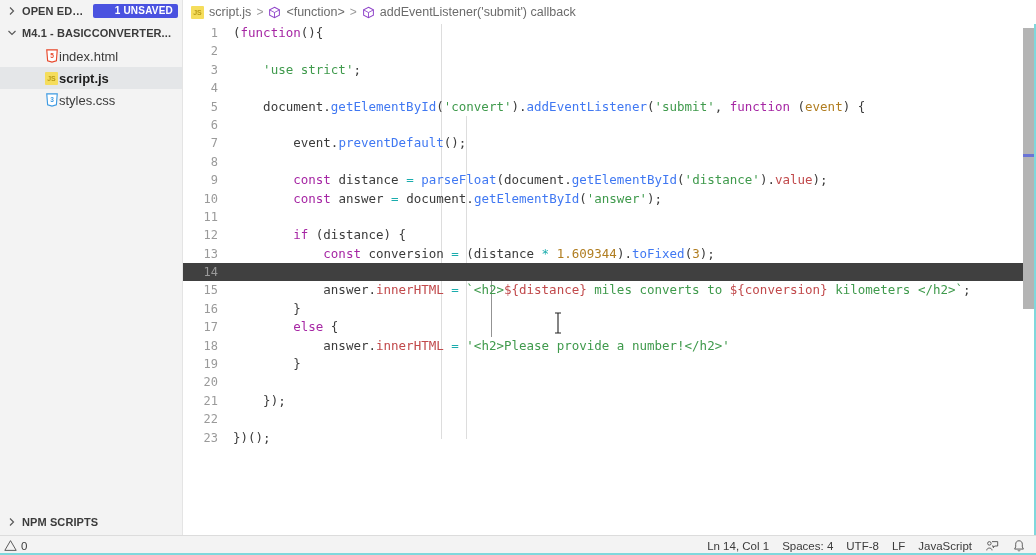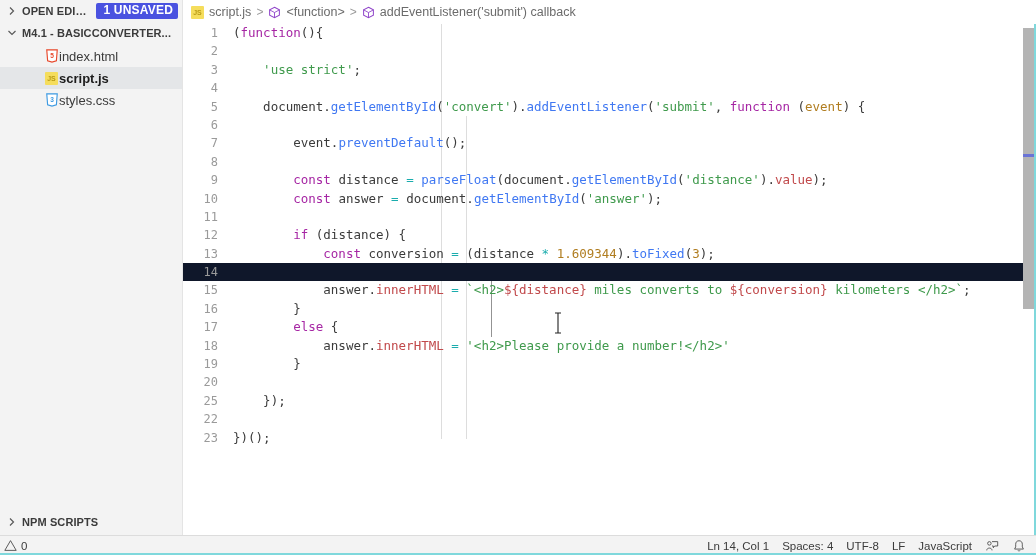--- a/index.html
+++ b/index.html
@@ -20,22 +20,22 @@
   }
   .side-sec{
     height:22px;display:flex;align-items:center;gap:4px;
     padding:0 4px 0 6px;font-size:11px;font-weight:bold;
     letter-spacing:.1px;color:#3b3b3b;cursor:pointer;white-space:nowrap;
   }
   .side-sec .chev{width:12px;height:12px;flex:0 0 12px;display:inline-block;position:relative;}
   .chev svg{display:block;}
   .sec-title{overflow:hidden;text-overflow:ellipsis;white-space:nowrap;}
   .badge{
-    background:#4a52e0;color:#fff;font-size:12px;font-weight:bold;
-    border-radius:2px;padding:1px 5px 2px 7px;line-height:1.1;margin-left:5px;
+    background:#4a52e0;color:#fff;font-size:10px;font-weight:bold;
+    border-radius:2px;padding:1px 5px 2px 22px;line-height:1.1;margin-left:5px;
     letter-spacing:.2px;
   }
   .tree{flex:1;overflow:hidden;padding-top:1px;}
   .tree-item{
     height:22px;display:flex;align-items:center;
     padding-left:44px;font-size:13px;color:#3b3b3b;cursor:pointer;
     white-space:nowrap;
   }
   .tree-item.selected{background:#e4e6e8;font-weight:bold;color:#1c1c1c;}
   .ficon{width:15px;height:15px;flex:0 0 15px;display:flex;align-items:center;justify-content:center;}
@@ -64,21 +64,21 @@
 
   .code-area{flex:1;position:relative;overflow:hidden;background:#ffffff;}
   .code{
     position:absolute;left:0;top:0;right:0;bottom:0;
     font-family:"DejaVu Sans Mono","Liberation Mono",monospace;
     font-size:12.5px;
   }
   .line{
     position:relative;height:18.4px;line-height:18.4px;white-space:pre;
   }
-  .line.active{background:#0f172a;}
+  .line.active{background:#404040;}
   .ln{
     position:absolute;left:0;top:0;width:35px;text-align:right;
     color:#9a9a9a;font-size:12px;font-family:"DejaVu Sans Mono","Liberation Mono",monospace;
   }
   .lt{position:absolute;left:50px;top:0;}
   .guides{position:absolute;left:0;top:0;right:0;bottom:0;pointer-events:none;}
   .guide{position:absolute;top:0;width:1px;background:#dddddd;}
   .guide.active{background:#939393;}
 
   
@@ -234,21 +234,21 @@
             <div class="line"><span class="ln">11</span><span class="lt"></span></div>
             <div class="line"><span class="ln">12</span><span class="lt"><span class="p">        </span><span class="k">if</span><span class="p"> (distance) {</span></span></div>
             <div class="line"><span class="ln">13</span><span class="lt"><span class="p">            </span><span class="k">const</span><span class="p"> conversion </span><span class="op">=</span><span class="p"> (distance </span><span class="op">*</span><span class="p"> </span><span class="num">1.609344</span><span class="p">).</span><span class="fn">toFixed</span><span class="p">(</span><span class="num">3</span><span class="p">);</span></span></div>
             <div class="line active"><span class="ln">14</span><span class="lt"></span></div>
             <div class="line"><span class="ln">15</span><span class="lt"><span class="p">            answer</span><span class="p">.</span><span class="prop">innerHTML</span><span class="p"> </span><span class="op">=</span><span class="p"> </span><span class="s">`&lt;h2&gt;</span><span class="prop">${distance}</span><span class="s"> miles converts to </span><span class="prop">${conversion}</span><span class="s"> kilometers &lt;/h2&gt;`</span><span class="p">;</span></span></div>
             <div class="line"><span class="ln">16</span><span class="lt"><span class="p">        }</span></span></div>
             <div class="line"><span class="ln">17</span><span class="lt"><span class="p">        </span><span class="k">else</span><span class="p"> {</span></span></div>
             <div class="line"><span class="ln">18</span><span class="lt"><span class="p">            answer</span><span class="p">.</span><span class="prop">innerHTML</span><span class="p"> </span><span class="op">=</span><span class="p"> </span><span class="s">'&lt;h2&gt;Please provide a number!&lt;/h2&gt;'</span></span></div>
             <div class="line"><span class="ln">19</span><span class="lt"><span class="p">        }</span></span></div>
             <div class="line"><span class="ln">20</span><span class="lt"></span></div>
-            <div class="line"><span class="ln">25</span><span class="lt"><span class="p">    });</span></span></div>
+            <div class="line"><span class="ln">21</span><span class="lt"><span class="p">    });</span></span></div>
             <div class="line"><span class="ln">22</span><span class="lt"></span></div>
             <div class="line"><span class="ln">23</span><span class="lt"><span class="p">})();</span></span></div>
           </div>
 
         <div class="mouse" style="left:369px;top:288px;">
           <svg width="12" height="22" viewBox="0 0 12 22">
             <path d="M3 1 L9 1 M6 1 L6 21 M3 21 L9 21" stroke="#222" stroke-width="1.1" fill="none"></path>
           </svg>
         </div>
 

